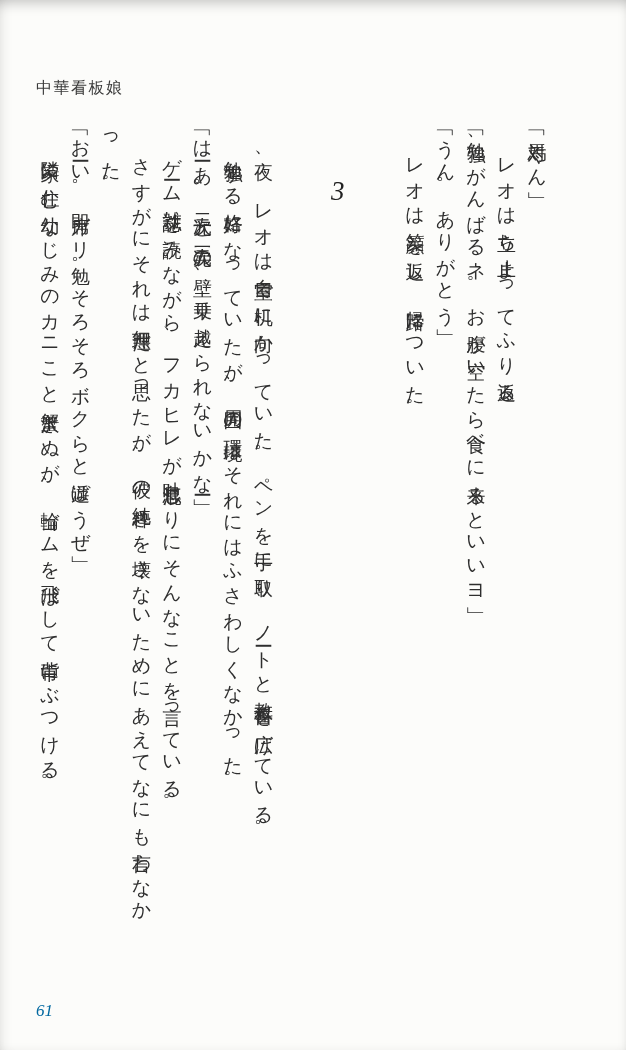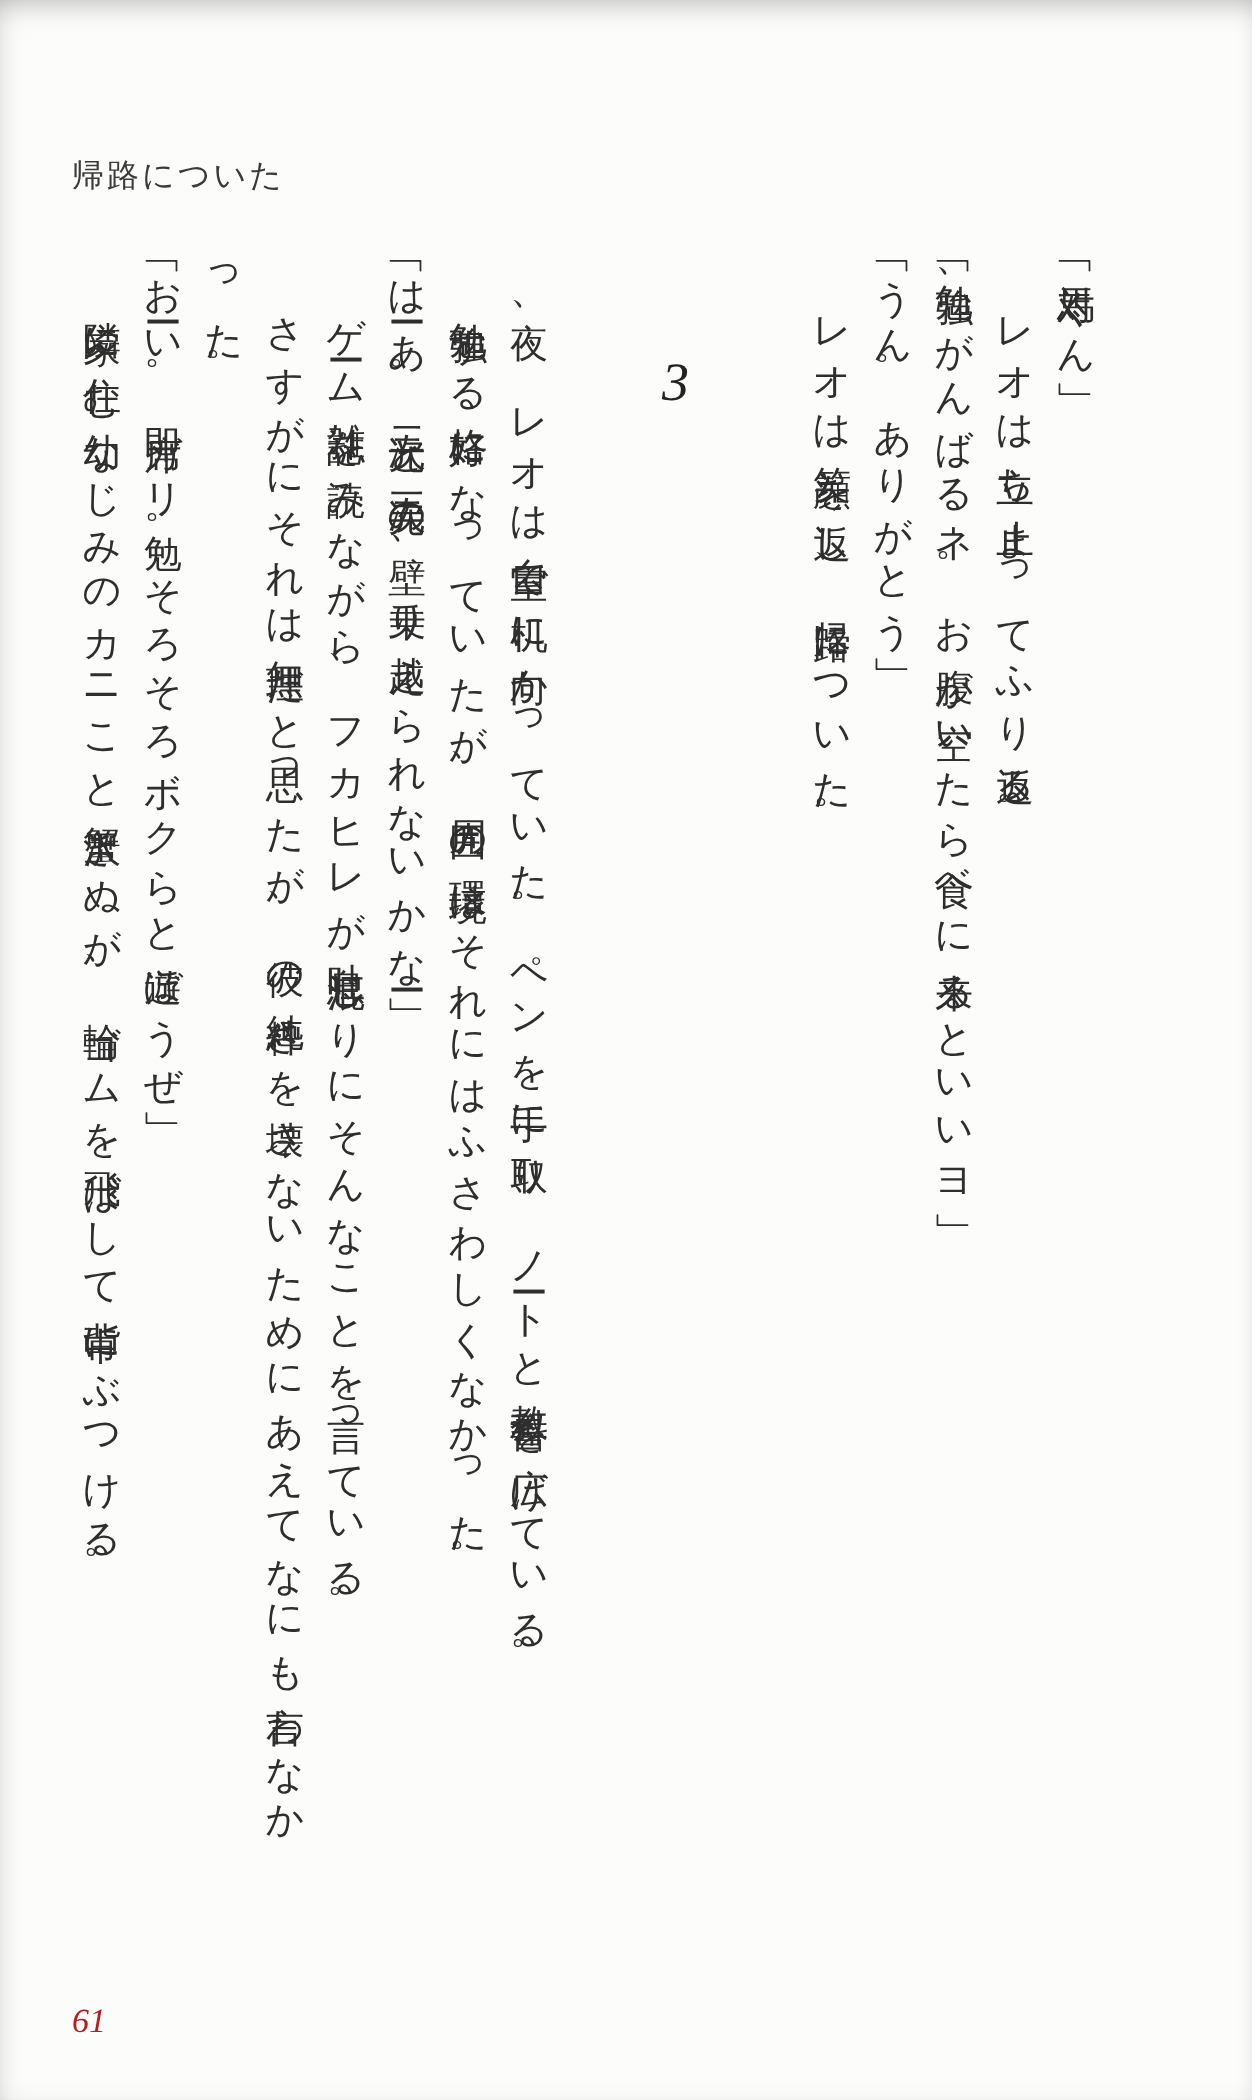--- a/index.html
+++ b/index.html
@@ -35,21 +35,21 @@
     font-size: 16px;
     letter-spacing: 1.5px;
     color: #3a3a3a;
   }
   .page-number {
     position: absolute;
     left: 36px;
     top: 1001px;
     font-size: 17px;
     font-style: italic;
-    color: #b91c1c;
+    color: #0369a1;
   }
   .text-block {
     position: absolute;
     top: 124px;
     right: 74px;
     height: 892px;
     writing-mode: vertical-rl;
     text-orientation: mixed;
     font-size: 19px;
     letter-spacing: 2.5px;
@@ -72,21 +72,21 @@
     padding-top: 52px;
     font-size: 27px;
     font-style: italic;
     color: #222;
   }
 </style>
 </head>
 <body>
 
 <div class="page">
-  <div class="running-title">帰路についた</div>
+  <div class="running-title">中華看板娘</div>
 
   <div class="text-block" id="text-block">
       <div class="col">「対馬くん」</div>
       <div class="col">　レオは立ち止まってふり返る。</div>
       <div class="col">「勉強、がんばるネ。お腹が空いたら食べに来るといいヨ」</div>
       <div class="col">「うん。ありがとう」</div>
       <div class="col">　レオは笑顔を返し、帰路についた。</div>
       <div class="section-col">
         <div class="section-num">3</div>
       </div>

